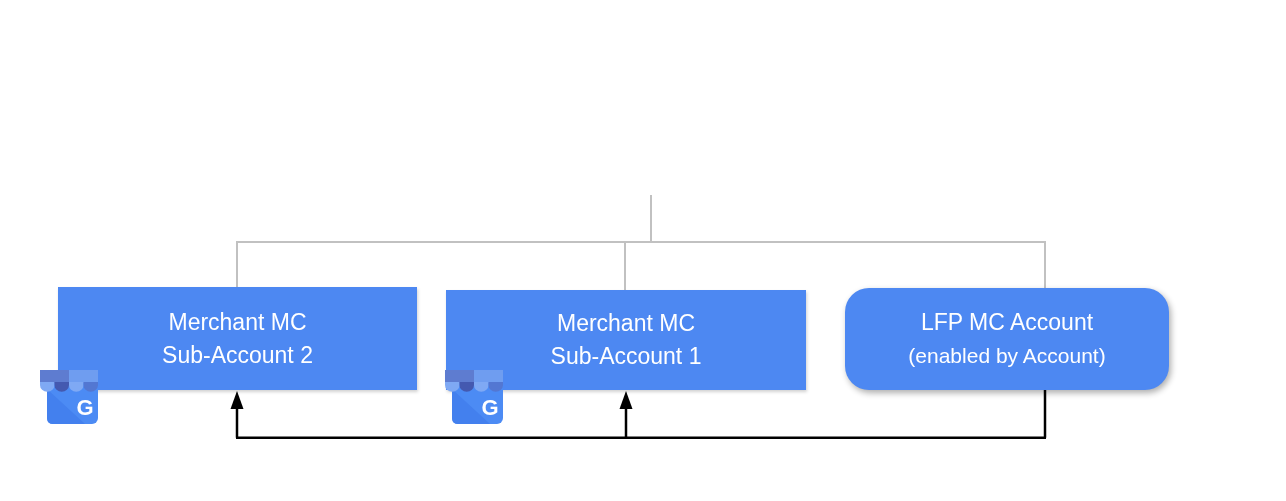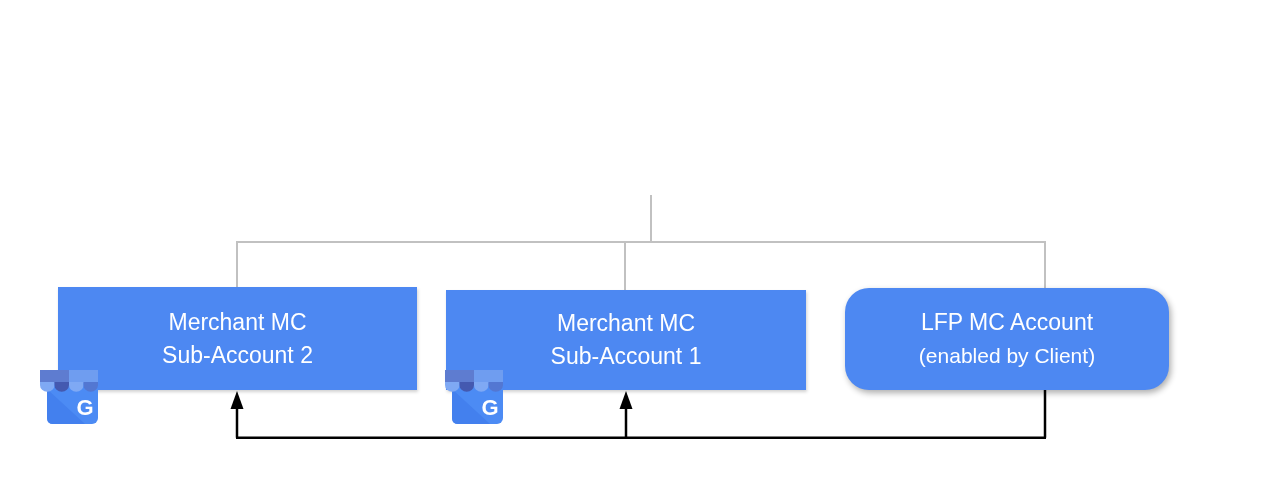--- a/index.html
+++ b/index.html
@@ -64,21 +64,21 @@
     <span class="l2">Sub-Account 2</span>
   </div>
 
   <div class="node sub" id="node-sub2">
     <span class="l1">Merchant MC</span>
     <span class="l2">Sub-Account 1</span>
   </div>
 
   <div class="node sub" id="node-lfp">
     <span class="l1">LFP MC Account</span>
-    <span class="l2">(enabled by Client)</span>
+    <span class="l2">(enabled by Account)</span>
   </div>
 
   <svg class="gmb-icon" id="gmb-icon-1" viewBox="0 0 66 62">
     <rect x="7" y="14" width="51" height="44" rx="6" fill="#4c8bf4"></rect>
     <path d="M7,23 L45,58 L13,58 Q7,58 7,52 Z" fill="#4380ee"></path>
     <rect x="0" y="4" width="29" height="13" fill="#5e7cd0"></rect>
     <rect x="29" y="4" width="29" height="13" fill="#6f9df0"></rect>
     <path d="M0,16 h14.5 v3 a7.25,6.8 0 0 1 -14.5,0 Z" fill="#7fa9f4"></path>
     <path d="M14.5,16 h14.5 v3 a7.25,6.8 0 0 1 -14.5,0 Z" fill="#4459b0"></path>
     <path d="M29,16 h14.5 v3 a7.25,6.8 0 0 1 -14.5,0 Z" fill="#7fa9f4"></path>

